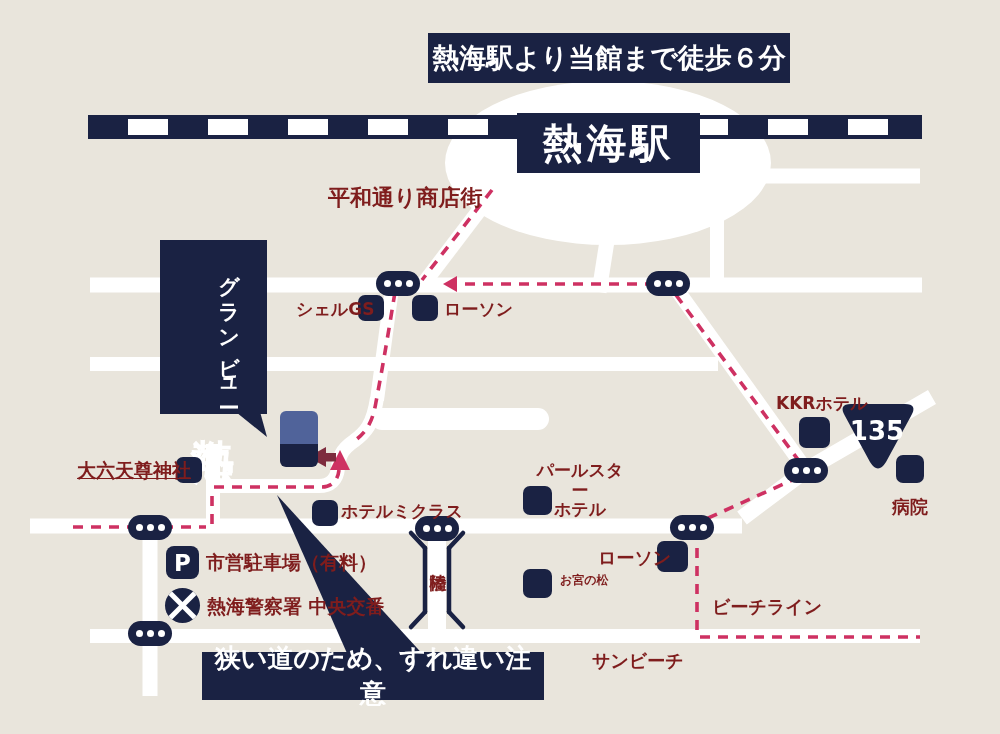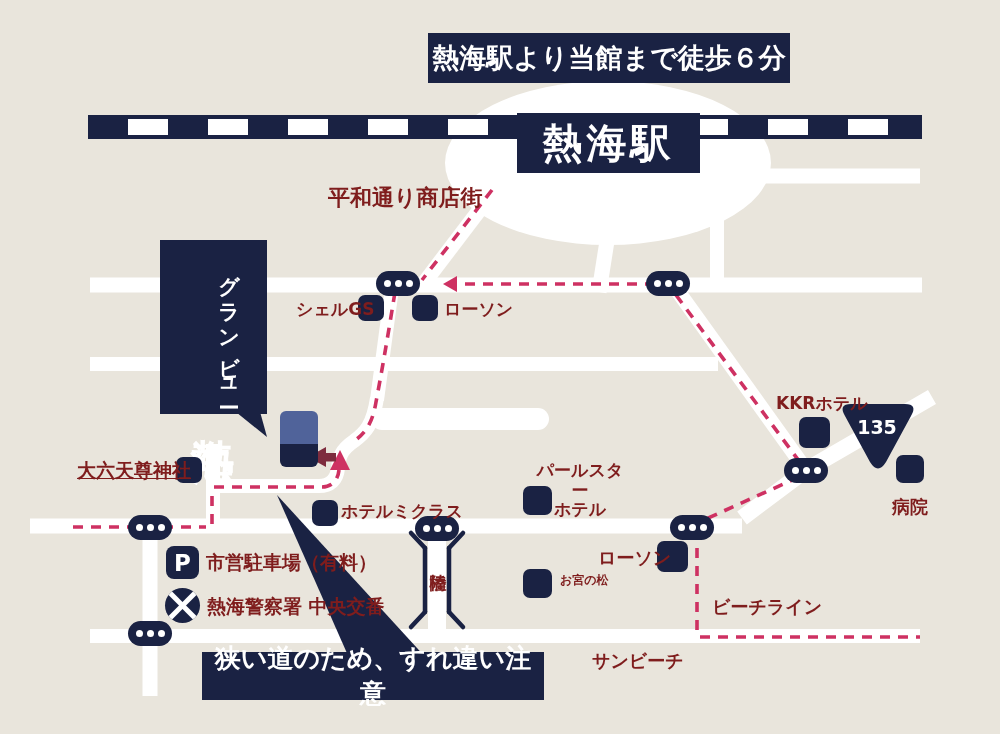--- a/index.html
+++ b/index.html
@@ -40,21 +40,21 @@
   .p-icon{left:166px;top:546px;width:33px;height:33px;background:#1a2243;border-radius:8px;
     color:#fff;font-weight:700;font-size:23px;display:flex;align-items:center;justify-content:center;}
   
   .police-icon{left:165px;top:588px;width:35px;height:35px;background:#1a2243;border-radius:50%;
     overflow:hidden;position:absolute;}
   .police-icon::before,.police-icon::after{content:"";position:absolute;left:-4px;top:15px;
     width:43px;height:5px;background:#fff;}
   .police-icon::before{transform:rotate(45deg);}
   .police-icon::after{transform:rotate(-45deg);}
   .r135-text{left:849px;top:416px;width:56px;text-align:center;color:#fff;
-    font-weight:700;font-size:19px;}
+    font-weight:700;font-size:26px;}
 </style>
 </head>
 <body>
 
 <div id="map">
 
   <svg class="layer" width="1000" height="734" viewBox="0 0 1000 734">
 
     <ellipse cx="608" cy="163" rx="163" ry="82" fill="#ffffff"></ellipse>
 

